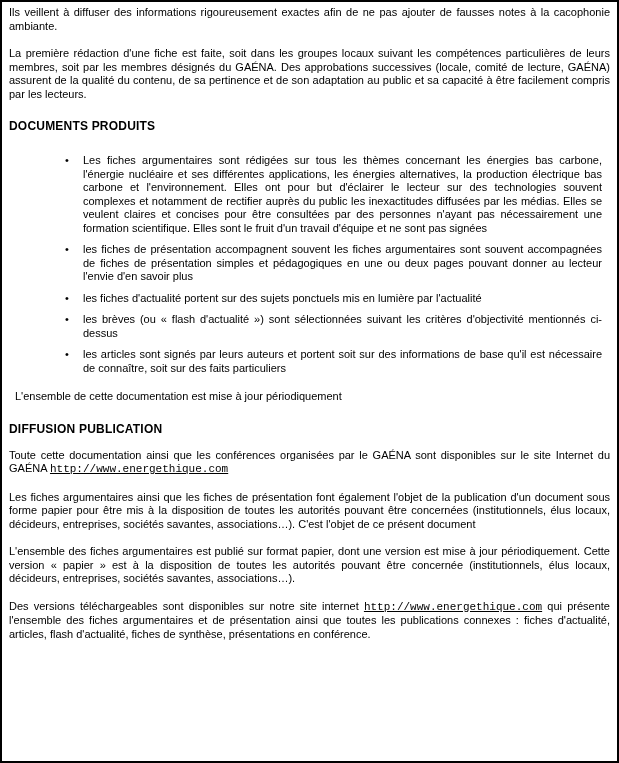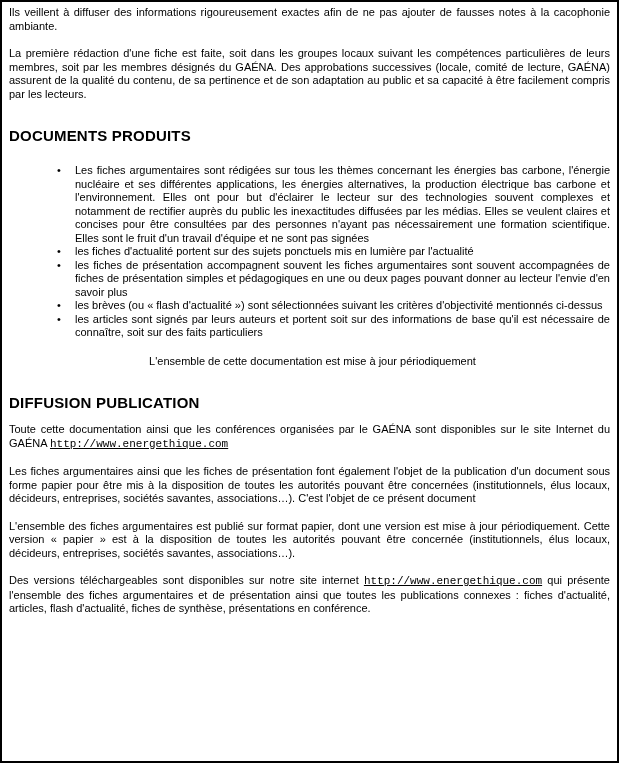--- a/index.html
+++ b/index.html
@@ -18,46 +18,46 @@
     font-family: "Liberation Sans", sans-serif;
     font-size: 11px;
     line-height: 13.5px;
     text-align: justify;
     overflow: hidden;
   }
   .page p {
     margin: 0 0 14px 0;
   }
   .section-heading {
-    font-size: 15px;
+    font-size: 12px;
     line-height: 18px;
     font-weight: bold;
-    margin: 26px 0 11px 0;
+    margin: 16px 0 11px 0;
     text-align: left;
     letter-spacing: 0.2px;
   }
   .bullet-list {
     list-style: none;
     margin: 19px 0 15px 0;
     padding: 0;
   }
   .bullet-list li {
     position: relative;
     padding-left: 66px;
-    margin: 0;
+    margin: 8px;
   }
   .bullet-list li::before {
     content: "\2022";
     position: absolute;
     left: 48px;
     top: 0;
   }
   .footnote {
     padding-left: 6px;
-    text-align: center;
+    text-align: left;
   }
   .doc-link {
     color: #000000;
     text-decoration: underline;
     cursor: pointer;
     font-family: Liberation Mono, monospace;
   }
   .first-para {
     margin-top: 0;
   }
@@ -69,22 +69,22 @@
 
   <p class="first-para">Ils veillent à diffuser des informations rigoureusement exactes afin de ne pas ajouter de fausses notes à la cacophonie ambiante.</p>
 
   <p>La première rédaction d'une fiche est faite, soit dans les groupes locaux suivant les compétences particulières de leurs membres, soit par les membres désignés du GAÉNA. Des approbations successives (locale, comité de lecture, GAÉNA) assurent de la qualité du contenu, de sa pertinence et de son adaptation au public et sa capacité à être facilement compris par les lecteurs.</p>
 
   <h2 class="section-heading">DOCUMENTS PRODUITS</h2>
 
 
   <ul class="bullet-list">
     <li>Les fiches argumentaires sont rédigées sur tous les thèmes concernant les énergies bas carbone, l'énergie nucléaire et ses différentes applications, les énergies alternatives, la production électrique bas carbone et l'environnement. Elles ont pour but d'éclairer le lecteur sur des technologies souvent complexes et notamment de rectifier auprès du public les inexactitudes diffusées par les médias. Elles se veulent claires et concises pour être consultées par des personnes n'ayant pas nécessairement une formation scientifique. Elles sont le fruit d'un travail d'équipe et ne sont pas signées</li>
+    <li>les fiches de présentation accompagnent souvent les fiches argumentaires sont souvent accompagnées de fiches de présentation simples et pédagogiques en une ou deux pages pouvant donner au lecteur l'envie d'en savoir plus</li>
     <li>les fiches d'actualité portent sur des sujets ponctuels mis en lumière par l'actualité</li>
-    <li>les fiches de présentation accompagnent souvent les fiches argumentaires sont souvent accompagnées de fiches de présentation simples et pédagogiques en une ou deux pages pouvant donner au lecteur l'envie d'en savoir plus</li>
     <li>les brèves (ou « flash d'actualité ») sont sélectionnées suivant les critères d'objectivité mentionnés ci-dessus</li>
     <li>les articles sont signés par leurs auteurs et portent soit sur des informations de base qu'il est nécessaire de connaître, soit sur des faits particuliers</li>
   </ul>
 
   <p class="footnote">L'ensemble de cette documentation est mise à jour périodiquement</p>
 
   <h2 class="section-heading">DIFFUSION PUBLICATION</h2>
 
   <p><span>Toute cette documentation ainsi que les conférences organisées par le GAÉNA sont disponibles sur le site Internet du GAÉNA </span><a class="doc-link">http://www.energethique.com</a></p>
 

